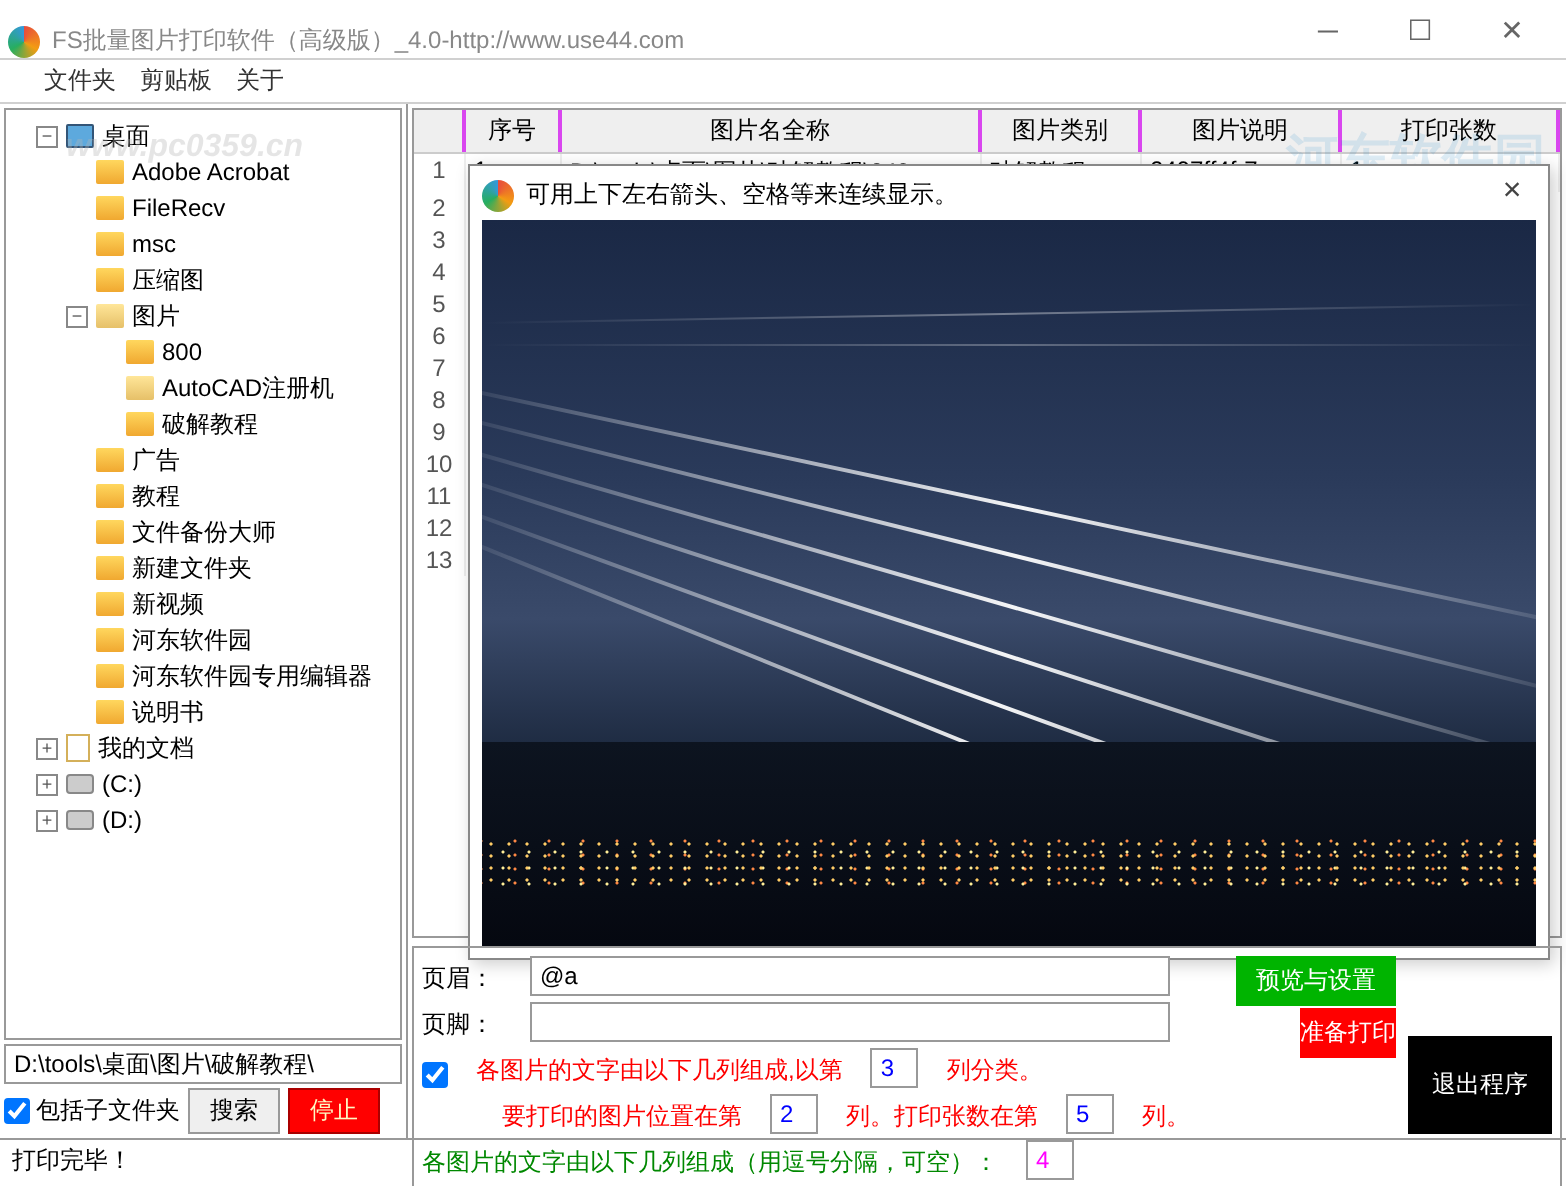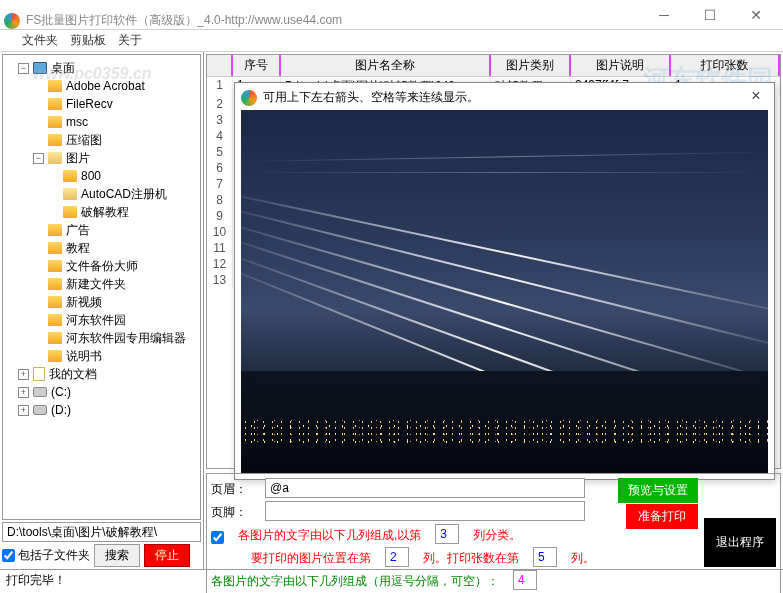--- a/index.html
+++ b/index.html
@@ -48,21 +48,21 @@
 .bottom-form { border: 1px solid #999; margin-top: 4px; padding: 4px; position: relative; }
 .form-row { display: flex; align-items: flex-end; margin-bottom: 3px; gap: 14px; }
 .form-label { width: 40px; }
 .form-input { flex: 1; border: 1px solid #999; padding: 2px 4px; height: 20px; }
 .form-input.short { flex: none; width: 24px; text-align: left; }
 .red-text { color: #ff0000; }
 .green-text { color: #008800; }
 .blue-text { color: #0000ff; }
 .magenta-text { color: #ff00ff; }
 .btn-green { background: #00b400; color: #fff; padding: 4px 10px; border: none; position: absolute; right: 82px; }
-.btn-red { background: #ff0000; color: #fff; padding: 4px 12px; border: none; position: absolute; right: 82px; }
+.btn-red { background: #ff0000; color: #fff; padding: 4px 0; border: none; position: absolute; right: 82px; }
 .btn-black { background: #000; color: #fff; padding: 16px 12px; border: none; position: absolute; right: 4px; }
 .statusbar { height: 22px; border-top: 1px solid #999; padding: 2px 6px; display: flex; align-items: center; }
 </style>
 </head>
 <body>
 
 <div class="titlebar">
   <div class="app-icon"></div>
   <div class="title">FS批量图片打印软件（高级版）_4.0-http://www.use44.com</div>
   <div class="win-btns">

